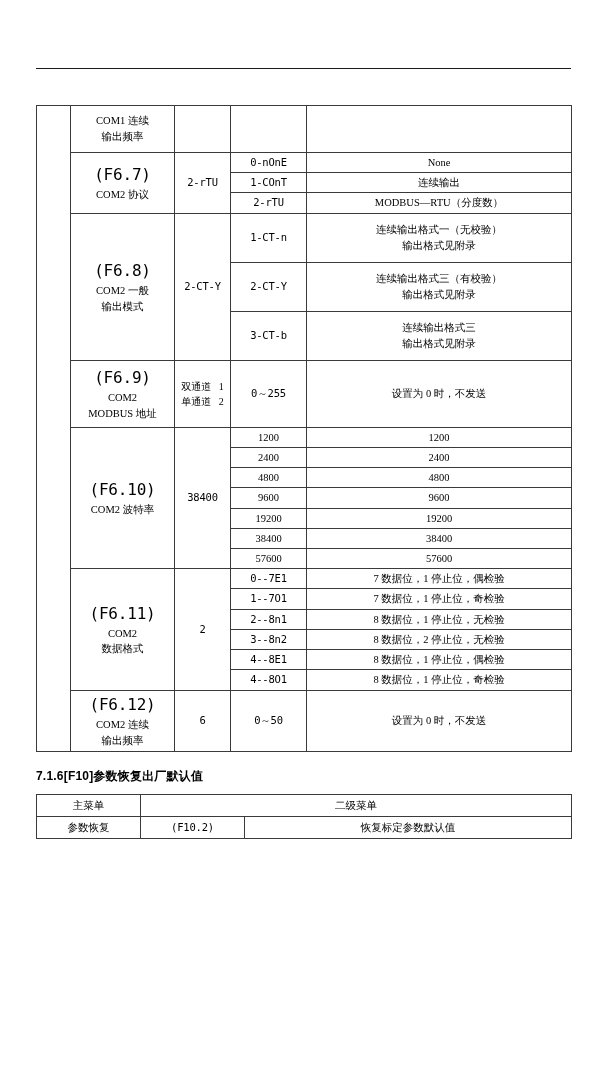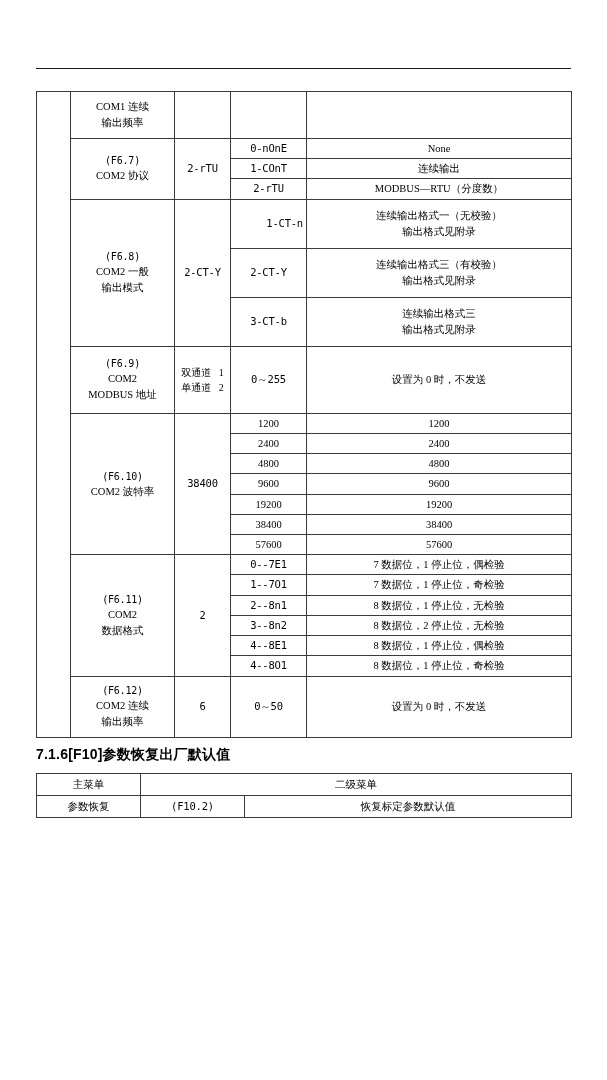--- a/index.html
+++ b/index.html
@@ -35,50 +35,50 @@
   table.doc td, table.doc th {
     border: 1px solid #3a3a3a;
     vertical-align: middle;
     text-align: center;
     padding: 2px 3px;
     font-size: 10.5px;
     line-height: 1.45;
   }
   
   #main-table {
-    margin-top: 22px;
+    margin-top: 36px;
     border-radius: 8px;
   }
   #main-table td {
     font-size: 10.5px;
   }
   .col-a { width: 34px; }
   .col-b { width: 104px; }
   .col-c { width: 56px; }
   .col-d { width: 76px; }
   .col-e { width: 265px; }
 
   .cn { font-family: "Liberation Serif", serif; }
   .code {
     font-family: "DejaVu Sans Mono", monospace;
-    font-size: 10px;
+    font-size: 16px;
     letter-spacing: -0.2px;
   }
   .left { text-align: left; padding-left: 8px; }
   .small-note {
     font-size: 10px;
     line-height: 1.5;
   }
   .num { font-family: "Liberation Serif", serif; font-size: 10.5px; }
 
   h3.section {
     font-family: "Liberation Sans", sans-serif;
-    font-size: 14px;
+    font-size: 12px;
     font-weight: bold;
-    margin: 8px 0 9px 0;
+    margin: 16px 0 9px 0;
     letter-spacing: 0.2px;
   }
   #f10-table { width: 100%; }
   #f10-table td, #f10-table th {
     font-size: 10.5px;
     padding: 3px 1px;
   }
   .f10-col-1 { width: 104px; }
   .f10-col-2 { width: 104px; }
   .f10-col-3 { width: 327px; }
@@ -140,21 +140,21 @@
         <td class="left cn">MODBUS—RTU（分度数）</td>
       </tr>
 
       <tr>
         <td rowspan="3" class="cn stack">
           <div class="code">(F6.8)</div>
           <div>COM2 一般</div>
           <div>输出模式</div>
         </td>
         <td rowspan="3" class="code">2-CT-Y</td>
-        <td class="code" style="height:44px;text-align:right;">1-CT-n</td>
+        <td class="code" style="height:44px;">1-CT-n</td>
         <td class="left cn">
           <div>连续输出格式一（无校验）</div>
           <div>输出格式见附录</div>
         </td>
       </tr>
       <tr>
         <td class="code" style="height:44px;">2-CT-Y</td>
         <td class="left cn">
           <div>连续输出格式三（有校验）</div>
           <div>输出格式见附录</div>

